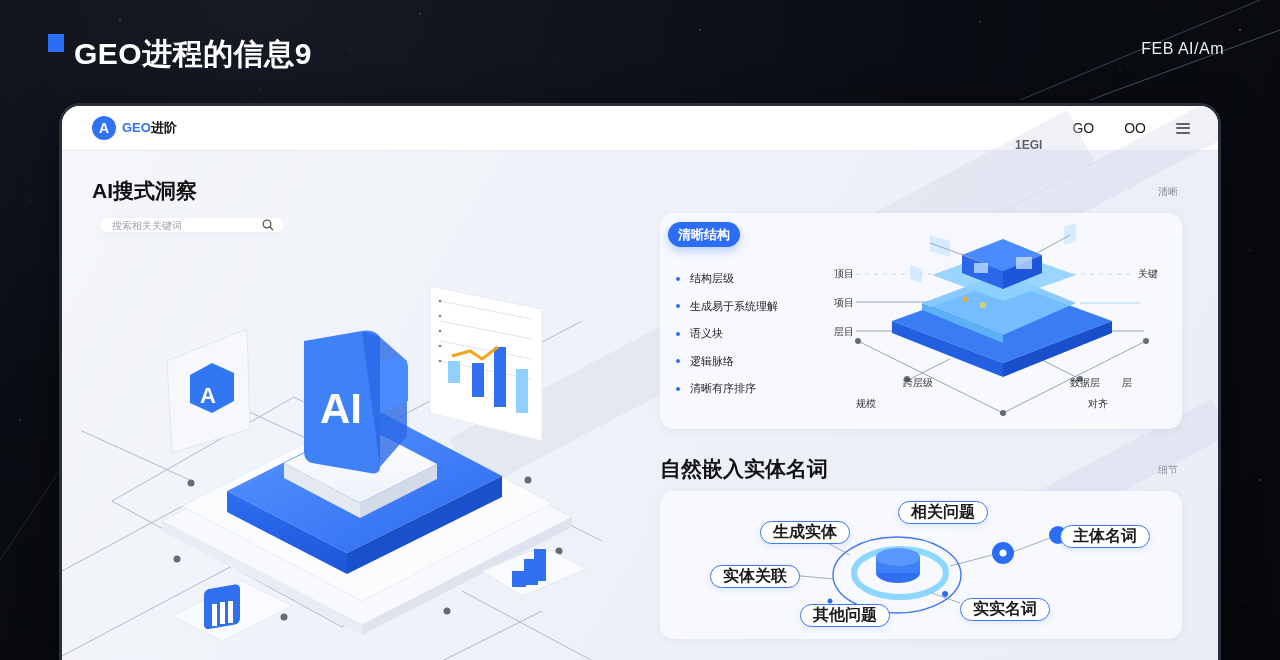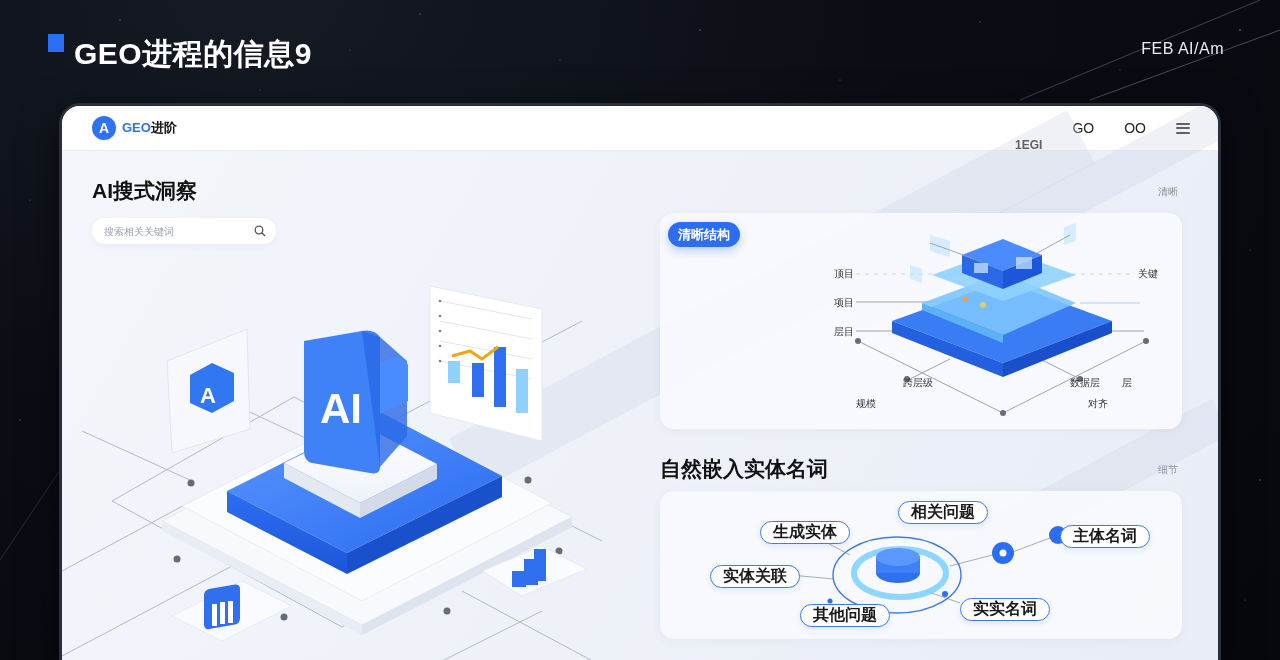--- a/index.html
+++ b/index.html
@@ -37,21 +37,21 @@
   .menu-icon i { display: block; height: 2px; background: #222; border-radius: 1px; }
 
   .content { position: relative; height: 525px; background: linear-gradient(120deg, #f4f6fb 0%, #eef1f8 50%, #e9edf6 100%); }
   .diag { position: absolute; background: rgba(210,216,232,0.35); transform: rotate(-28deg); }
 
   
   .left { position: absolute; left: 0; top: 0; width: 560px; height: 525px; }
   .section-h { font-size: 21px; font-weight: 700; color: #111; }
   .left .section-h { position: absolute; left: 30px; top: 26px; }
   .search {
-    position: absolute; left: 30px; top: 67px; width: 184px; height: 26px; background: #fff; border-radius: 13px;
+    position: absolute; left: 38px; top: 67px; width: 184px; height: 14px; background: #fff; border-radius: 13px;
     display: flex; align-items: center; justify-content: space-between; padding: 0 10px 0 12px;
     box-shadow: 0 2px 6px rgba(40,60,120,0.06);
   }
   .search input { border: none; outline: none; background: transparent; font-size: 10px; color: #888; width: 140px; font-family: inherit; }
   .search input::placeholder { color: #9aa0ab; }
   .illus { position: absolute; left: 0; top: 0; width: 560px; height: 525px; }
 
   
   .right-h1 { position: absolute; left: 598px; top: 26px; }
   .right-sub { position: absolute; right: 40px; font-size: 10px; color: #8b92a0; }
@@ -233,20 +233,42 @@
         <svg width="12" height="12" viewBox="0 0 12 12">
             <circle cx="5" cy="5" r="3.8" fill="none" stroke="#555" stroke-width="1.3"></circle>
             <line x1="7.8" y1="7.8" x2="11" y2="11" stroke="#555" stroke-width="1.3"></line>
           </svg>
       </div>
     </div>
 
     <div class="right-sub" style="top:34px;">清晰</div>
     <div class="card card1">
       <div class="pill-btn">清晰结构</div>
+      <ul class="bullets">
+        <li>
+            <span class="dot"></span>
+            <span>结构层级</span>
+          </li>
+        <li>
+            <span class="dot"></span>
+            <span>生成易于系统理解</span>
+          </li>
+        <li>
+            <span class="dot"></span>
+            <span>语义块</span>
+          </li>
+        <li>
+            <span class="dot"></span>
+            <span>逻辑脉络</span>
+          </li>
+        <li>
+            <span class="dot"></span>
+            <span>清晰有序排序</span>
+          </li>
+      </ul>
       <svg style="position:absolute;left:0;top:0;" width="522" height="216" viewBox="0 0 522 216">
         <g stroke="#9aa2b2" stroke-width="1" fill="none">
           <line x1="196" y1="61" x2="470" y2="61" stroke-dasharray="4 5" stroke="#b8d8f2"></line>
           <line x1="196" y1="89" x2="300" y2="89"></line>
           <line x1="196" y1="118" x2="250" y2="118"></line>
           <line x1="420" y1="118" x2="484" y2="118"></line>
           <polyline points="198,128 343,200 486,128"></polyline>
           <line x1="250" y1="166" x2="290" y2="146"></line>
           <line x1="420" y1="166" x2="380" y2="146"></line>
         </g>

